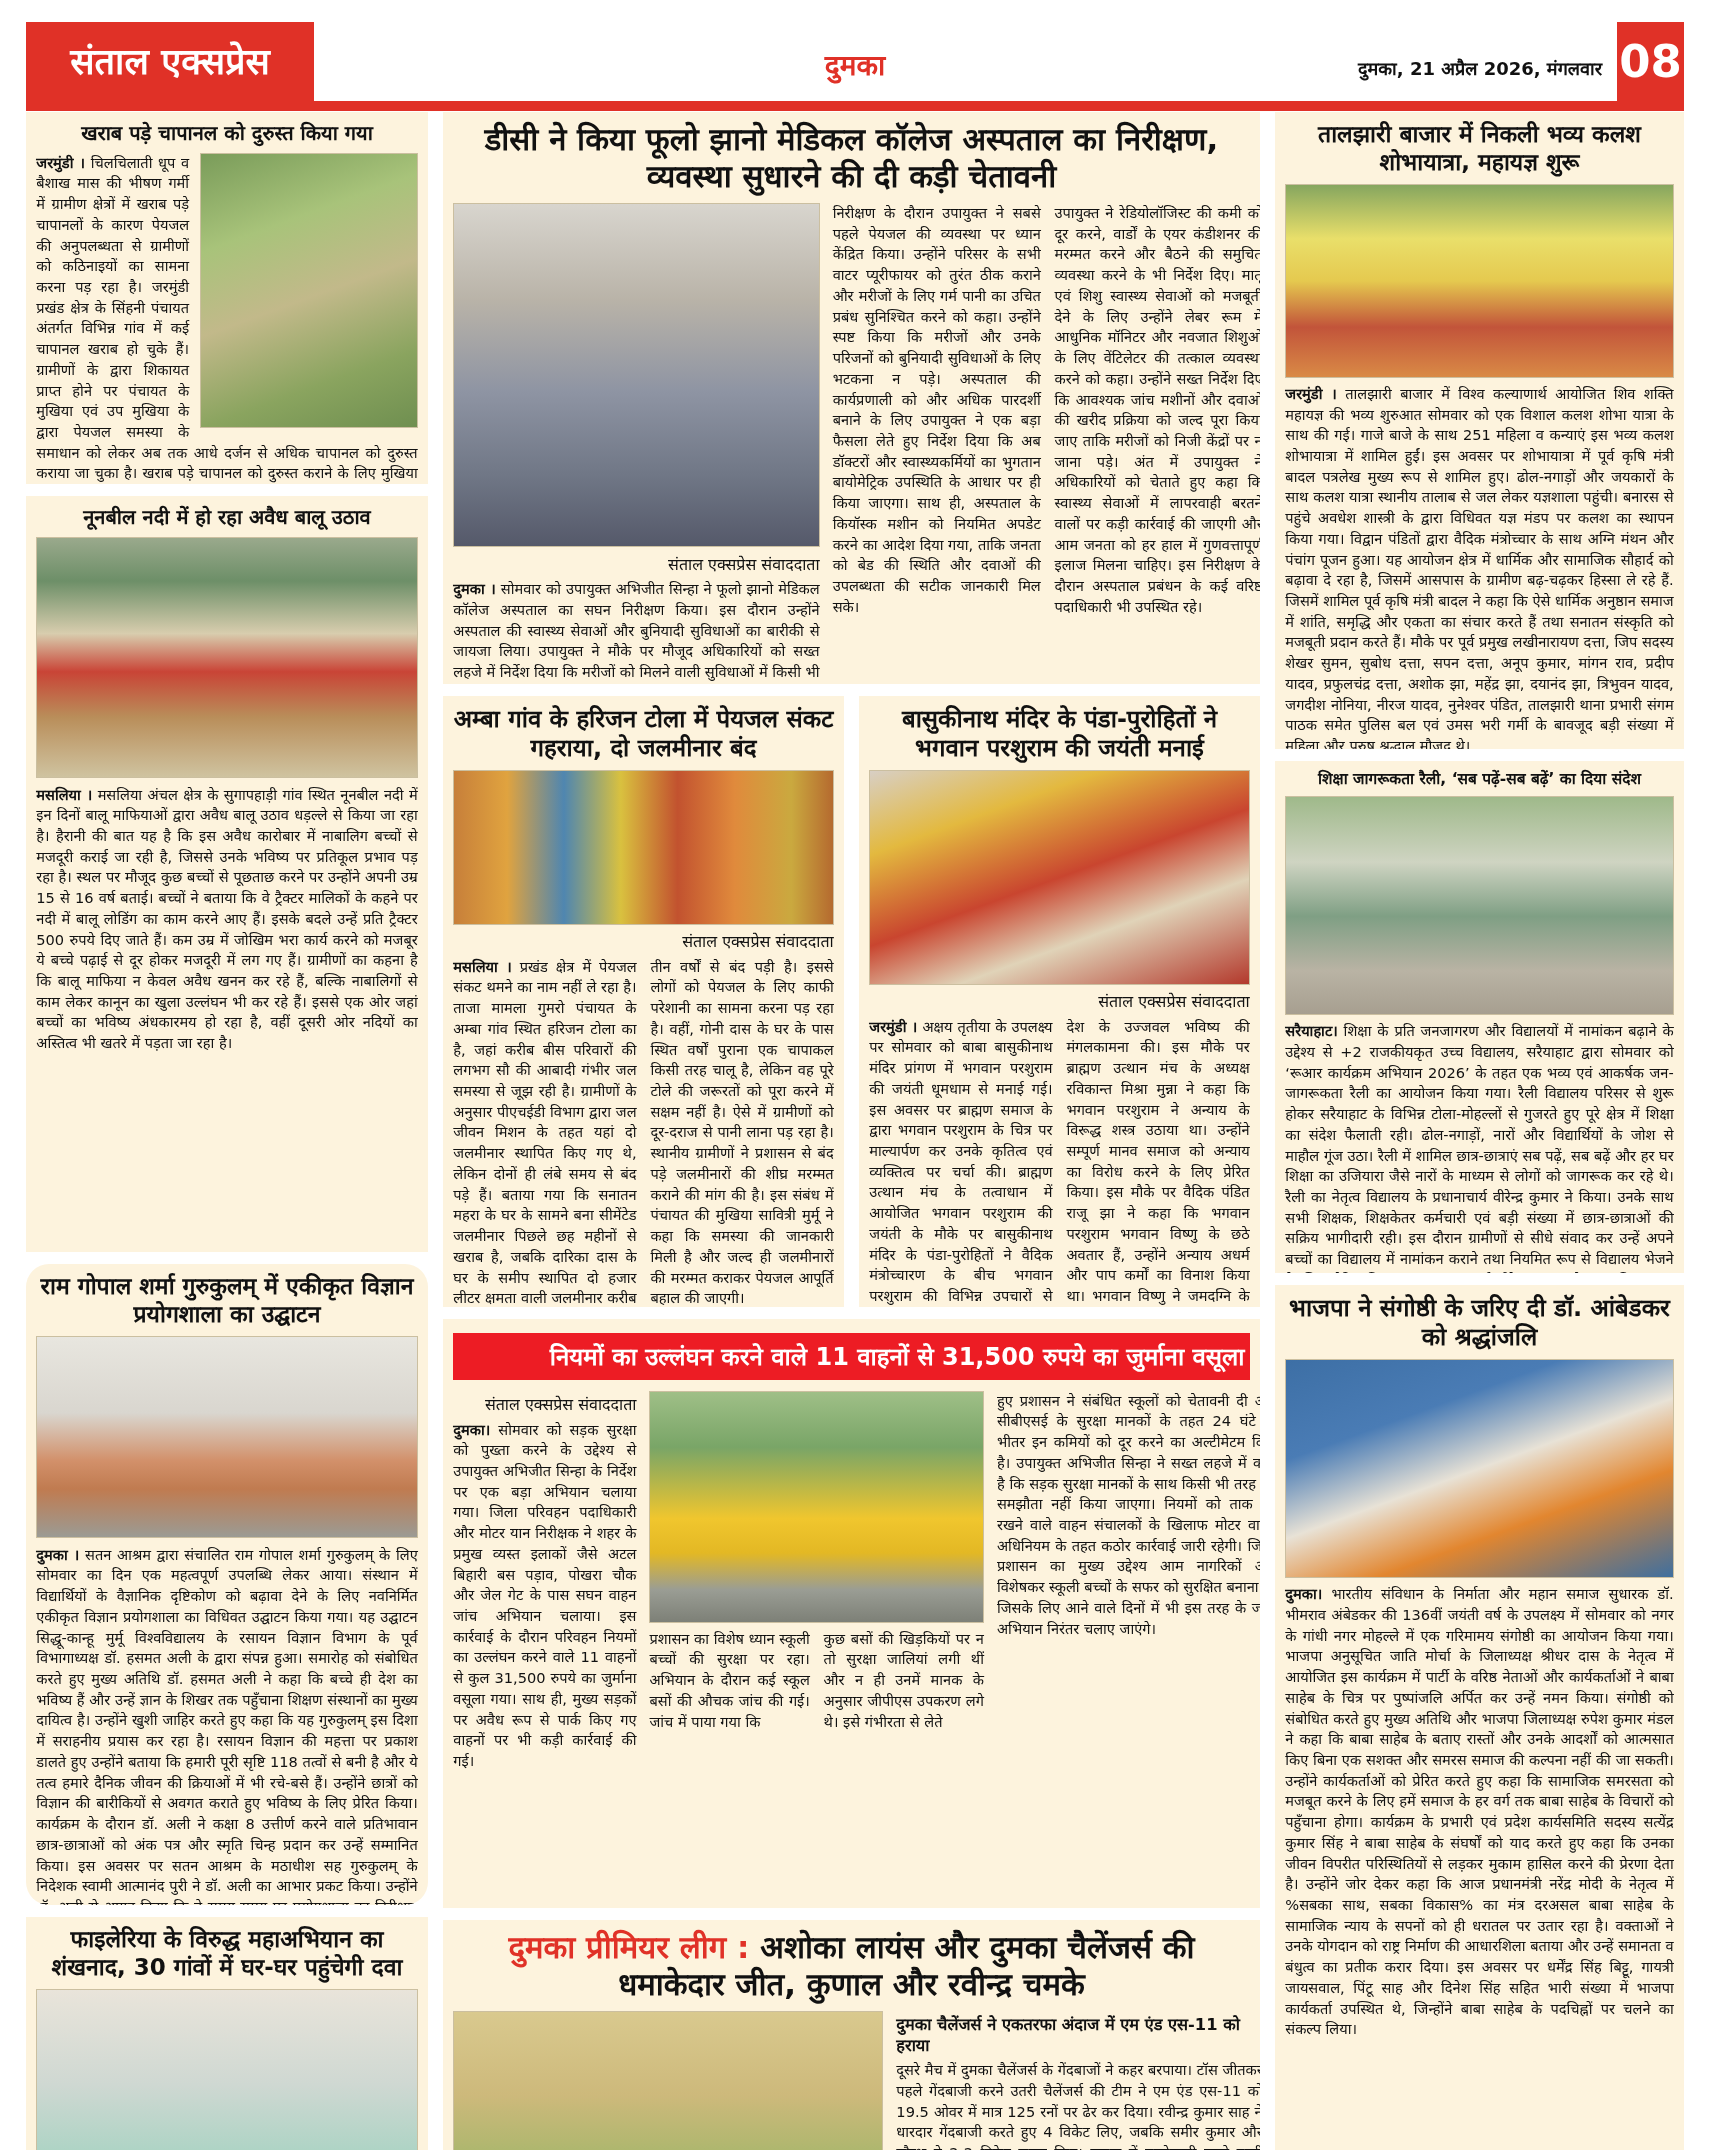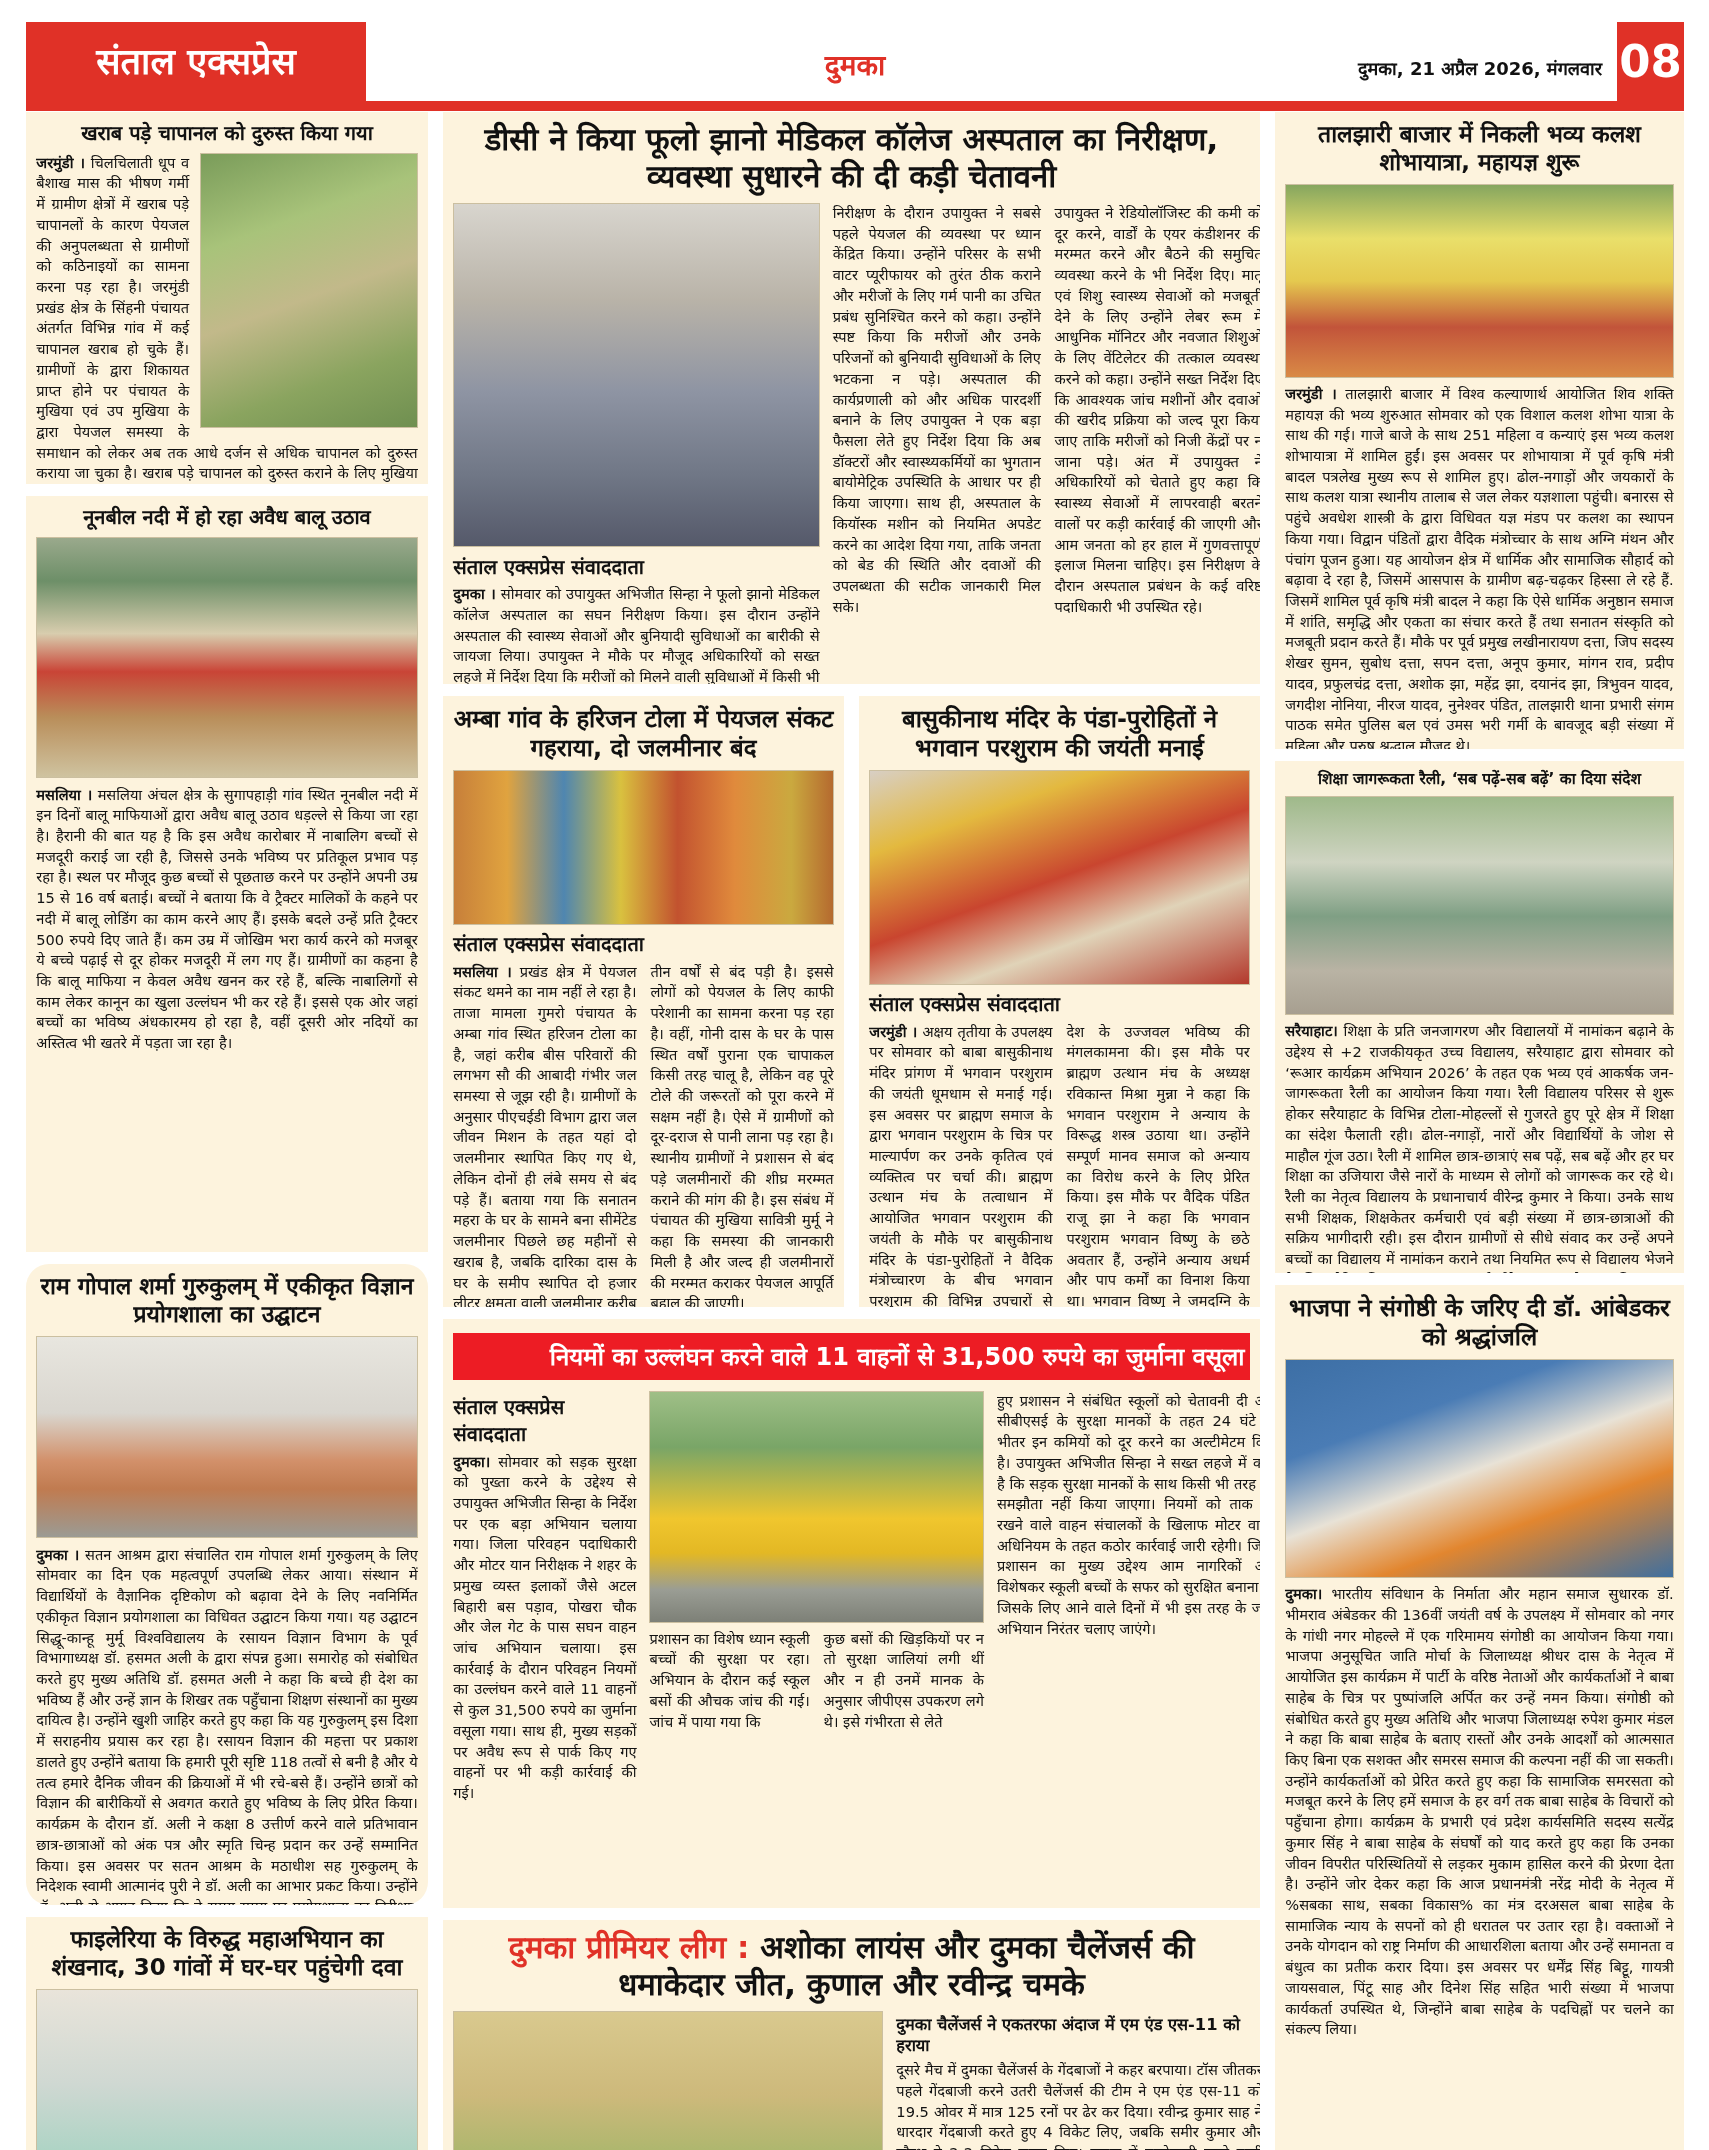--- a/index.html
+++ b/index.html
@@ -7,42 +7,42 @@
     --banner-red:#ed1c24;
     --cream:#fdf3dd;
     --ink:#111111;
   }
   *{box-sizing:border-box;}
   body{margin:0;background:#ffffff;font-family:"DejaVu Sans",sans-serif;color:var(--ink);}
   .page{position:relative;width:1710px;height:2694px;background:#fff;overflow:hidden;}
 
   
   .masthead{position:relative;height:103px;}
-  .brand-box{position:absolute;left:26px;top:21.5px;width:340px;height:80px;background:var(--accent-red);
+  .brand-box{position:absolute;left:26px;top:21.5px;width:288px;height:80px;background:var(--accent-red);
     color:#fff;font-weight:bold;font-size:36px;display:flex;align-items:center;justify-content:center;line-height:1;}
   .edition{position:absolute;left:50%;transform:translateX(-50%);top:45px;color:var(--accent-red);
     font-size:28px;font-weight:bold;}
   .date-line{position:absolute;right:108px;top:56px;font-size:18px;font-weight:bold;}
   .page-num{position:absolute;right:26px;top:21.5px;width:67px;height:80px;background:var(--accent-red);
     color:#fff;font-size:45px;font-weight:bold;display:flex;align-items:center;justify-content:center;}
   .masthead-rule{position:absolute;left:26px;right:26px;top:101px;height:9.5px;background:var(--accent-red);}
 
   
   .columns{display:flex;gap:15px;padding:8.6px 26px 0;height:2495px;overflow:hidden;}
   .col-left{width:402px;flex:none;}
   .col-center{width:817px;flex:none;}
   .col-right{flex:1;}
 
   .article{background:var(--cream);padding:7.7px 10.3px;margin-bottom:12px;overflow:hidden;}
   .headline{font-weight:bold;text-align:center;line-height:1.2;margin:1.7px 0 7.7px;}
   .hl-46{font-size:20px;} .hl-54{font-size:23px;} .hl-56{font-size:24px;}
   .hl-36{font-size:15.5px;} .hl-72{font-size:31px;} .hl-88{font-size:38px;line-height:1.28;}
   .body{font-size:14.6px;line-height:1.42;text-align:justify;margin:0 0 6px;}
   .dateline{font-weight:bold;}
-  .byline{font-weight:bold;text-align:left;font-size:20px;margin:2.6px 0 4.3px;}
+  .byline{font-weight:normal;text-align:right;font-size:16px;margin:2.6px 0 4.3px;}
   .two-col{column-count:2;column-gap:13.8px;}
   .photo{border:0.4px solid #cbbfa0;width:100%;}
   .flex-row{display:flex;gap:13px;}
   .subhead{font-weight:bold;font-size:16.3px;margin:2.6px 0 4.3px;line-height:1.3;}
 
   
   .art-chapanal{height:372px;}
   .art-balu{height:756px;}
   .art-gurukulam{height:641px;border-radius:23px;}
   .art-filaria{height:712px;}

